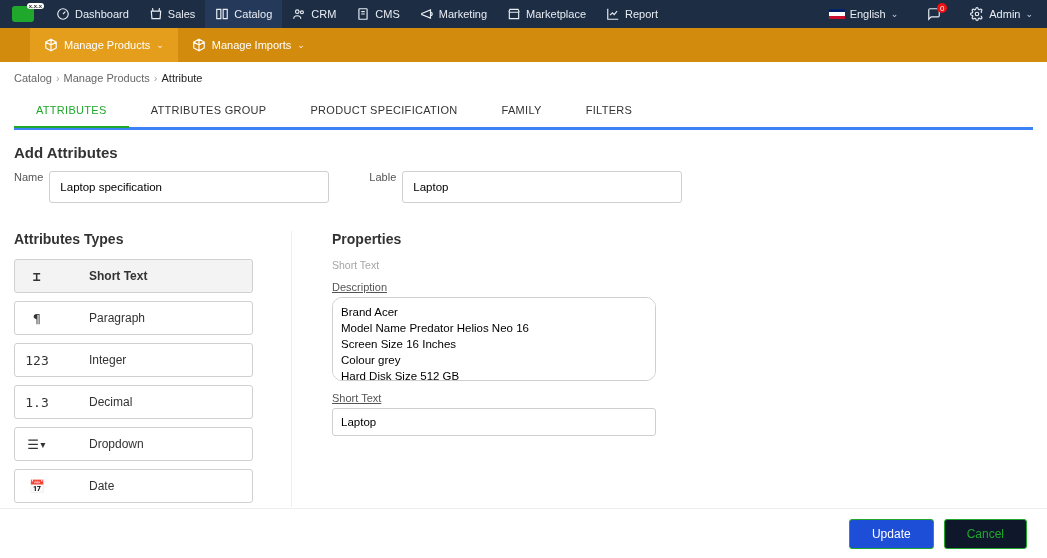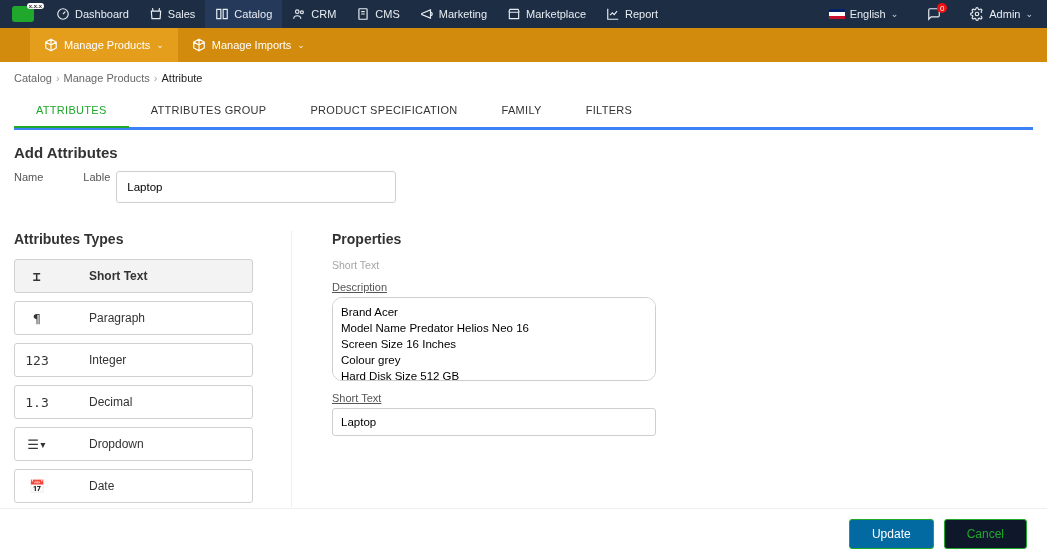--- a/index.html
+++ b/index.html
@@ -50,21 +50,21 @@
   .type-icon { width: 44px; display: flex; align-items: center; justify-content: center; font-size: 13px; font-family: monospace; border-right: 0; }
   .type-label { flex: 1; text-align: left; padding-left: 30px; font-size: 12px; }
 
   .sub-label { font-size: 10.5px; color: #a5a5a5; margin-bottom: 10px; }
   .prop-label { font-size: 11px; color: #555; margin-bottom: 4px; margin-top: 8px; text-decoration: underline; }
   textarea.desc { width: 324px; height: 84px; border: 1px solid #cfcfcf; border-radius: 10px; padding: 6px 8px; font-size: 11.5px; font-family: inherit; resize: none; line-height: 1.4; }
   input.short { width: 324px; height: 28px; border: 1px solid #cfcfcf; border-radius: 3px; padding: 0 8px; font-size: 11.5px; }
 
   .footer { position: absolute; bottom: 0; left: 0; right: 0; height: 50px; background: #fff; border-top: 1px solid #eee; display: flex; align-items: center; justify-content: flex-end; gap: 10px; padding: 0 20px; }
   .btn { height: 30px; padding: 0 22px; border-radius: 3px; font-size: 12px; cursor: pointer; border: 1px solid; }
-  .btn-primary { background: #0369a1; color: #fff; border-color: #1fa82c; font-weight: 500; margin-left: 20px; }
+  .btn-primary { background: #1d4ed8; color: #fff; border-color: #1fa82c; font-weight: 500; margin-left: 20px; }
   .btn-secondary { background: #0f172a; color: #1fa82c; border-color: #1fa82c; }
 
   .caret { font-size: 9px; opacity: .85; }
   svg { display: block; }
   
   .types-scroll { max-height: 248px; overflow: hidden; }
 </style>
 </head>
 <body>
 
@@ -201,20 +201,21 @@
     <div class="tab">PRODUCT SPECIFICATION</div>
     <div class="tab">FAMILY</div>
     <div class="tab">FILTERS</div>
   </div>
 
 <div class="content">
   <h2 class="title">Add Attributes</h2>
   <div class="form-row">
     <div class="field">
       <label>Name</label>
+      <input type="text" value="Laptop specification" style="">
     </div>
     <div class="field">
       <label>Lable</label>
       <input type="text" value="Laptop" style="">
     </div>
   </div>
 
   <div class="split">
     <div class="col-left">
       <h3 class="section">Attributes Types</h3>

